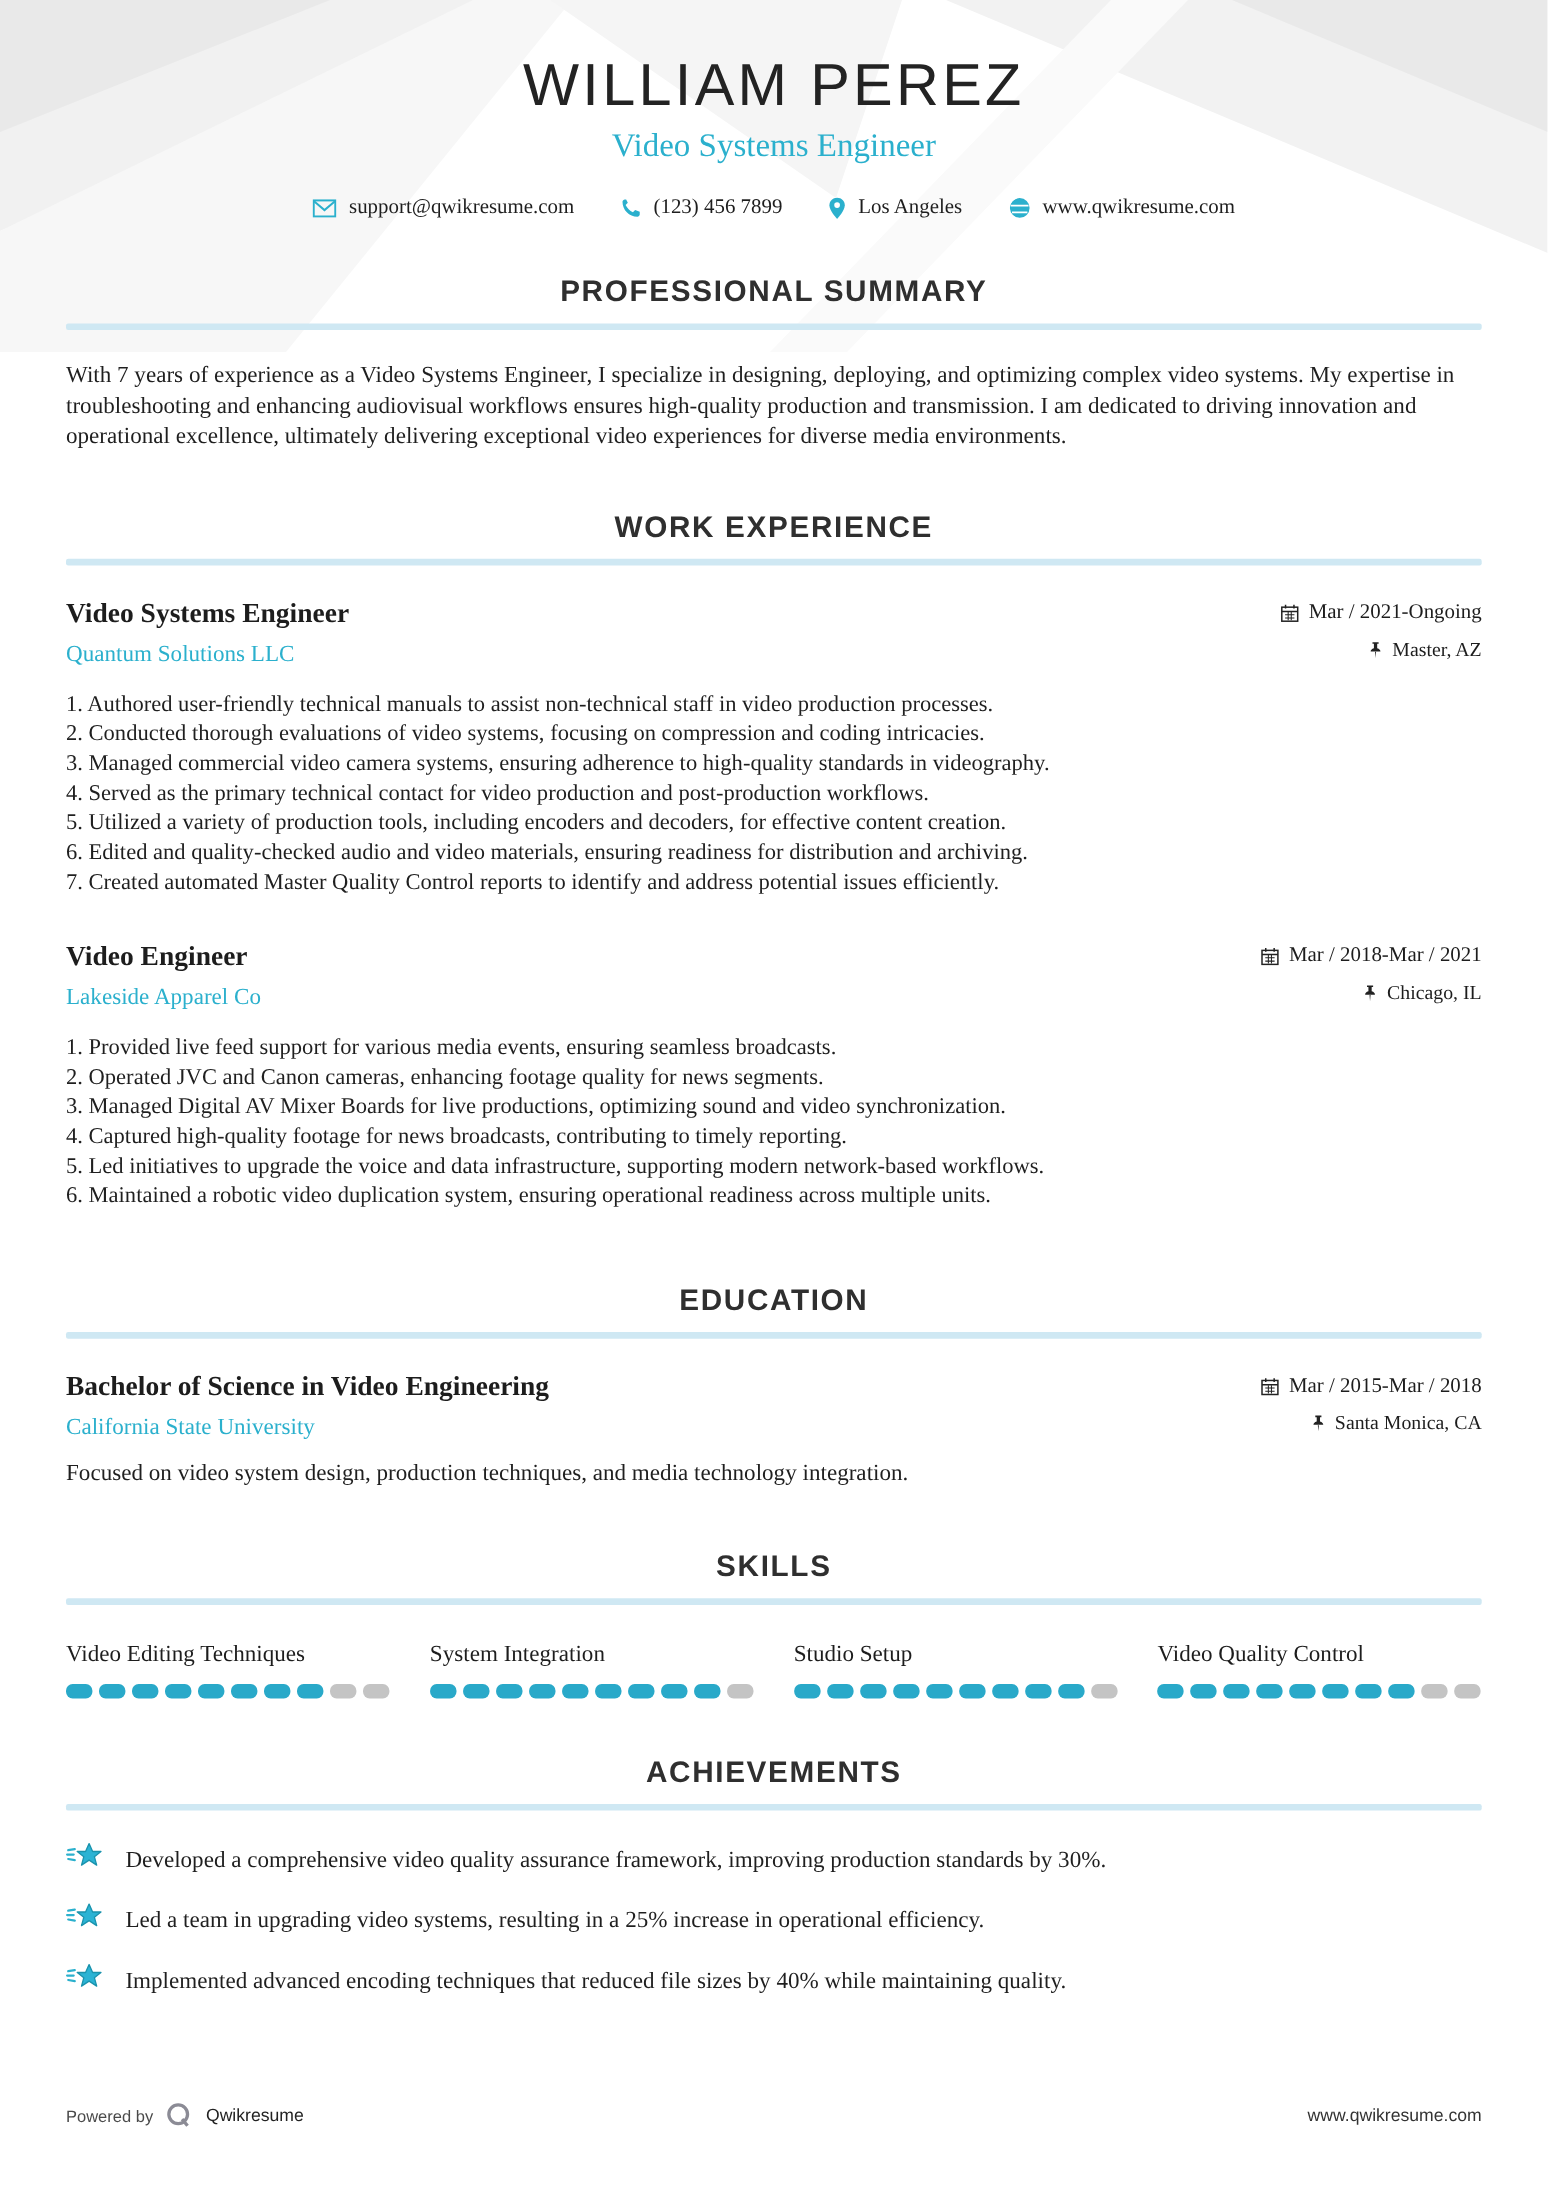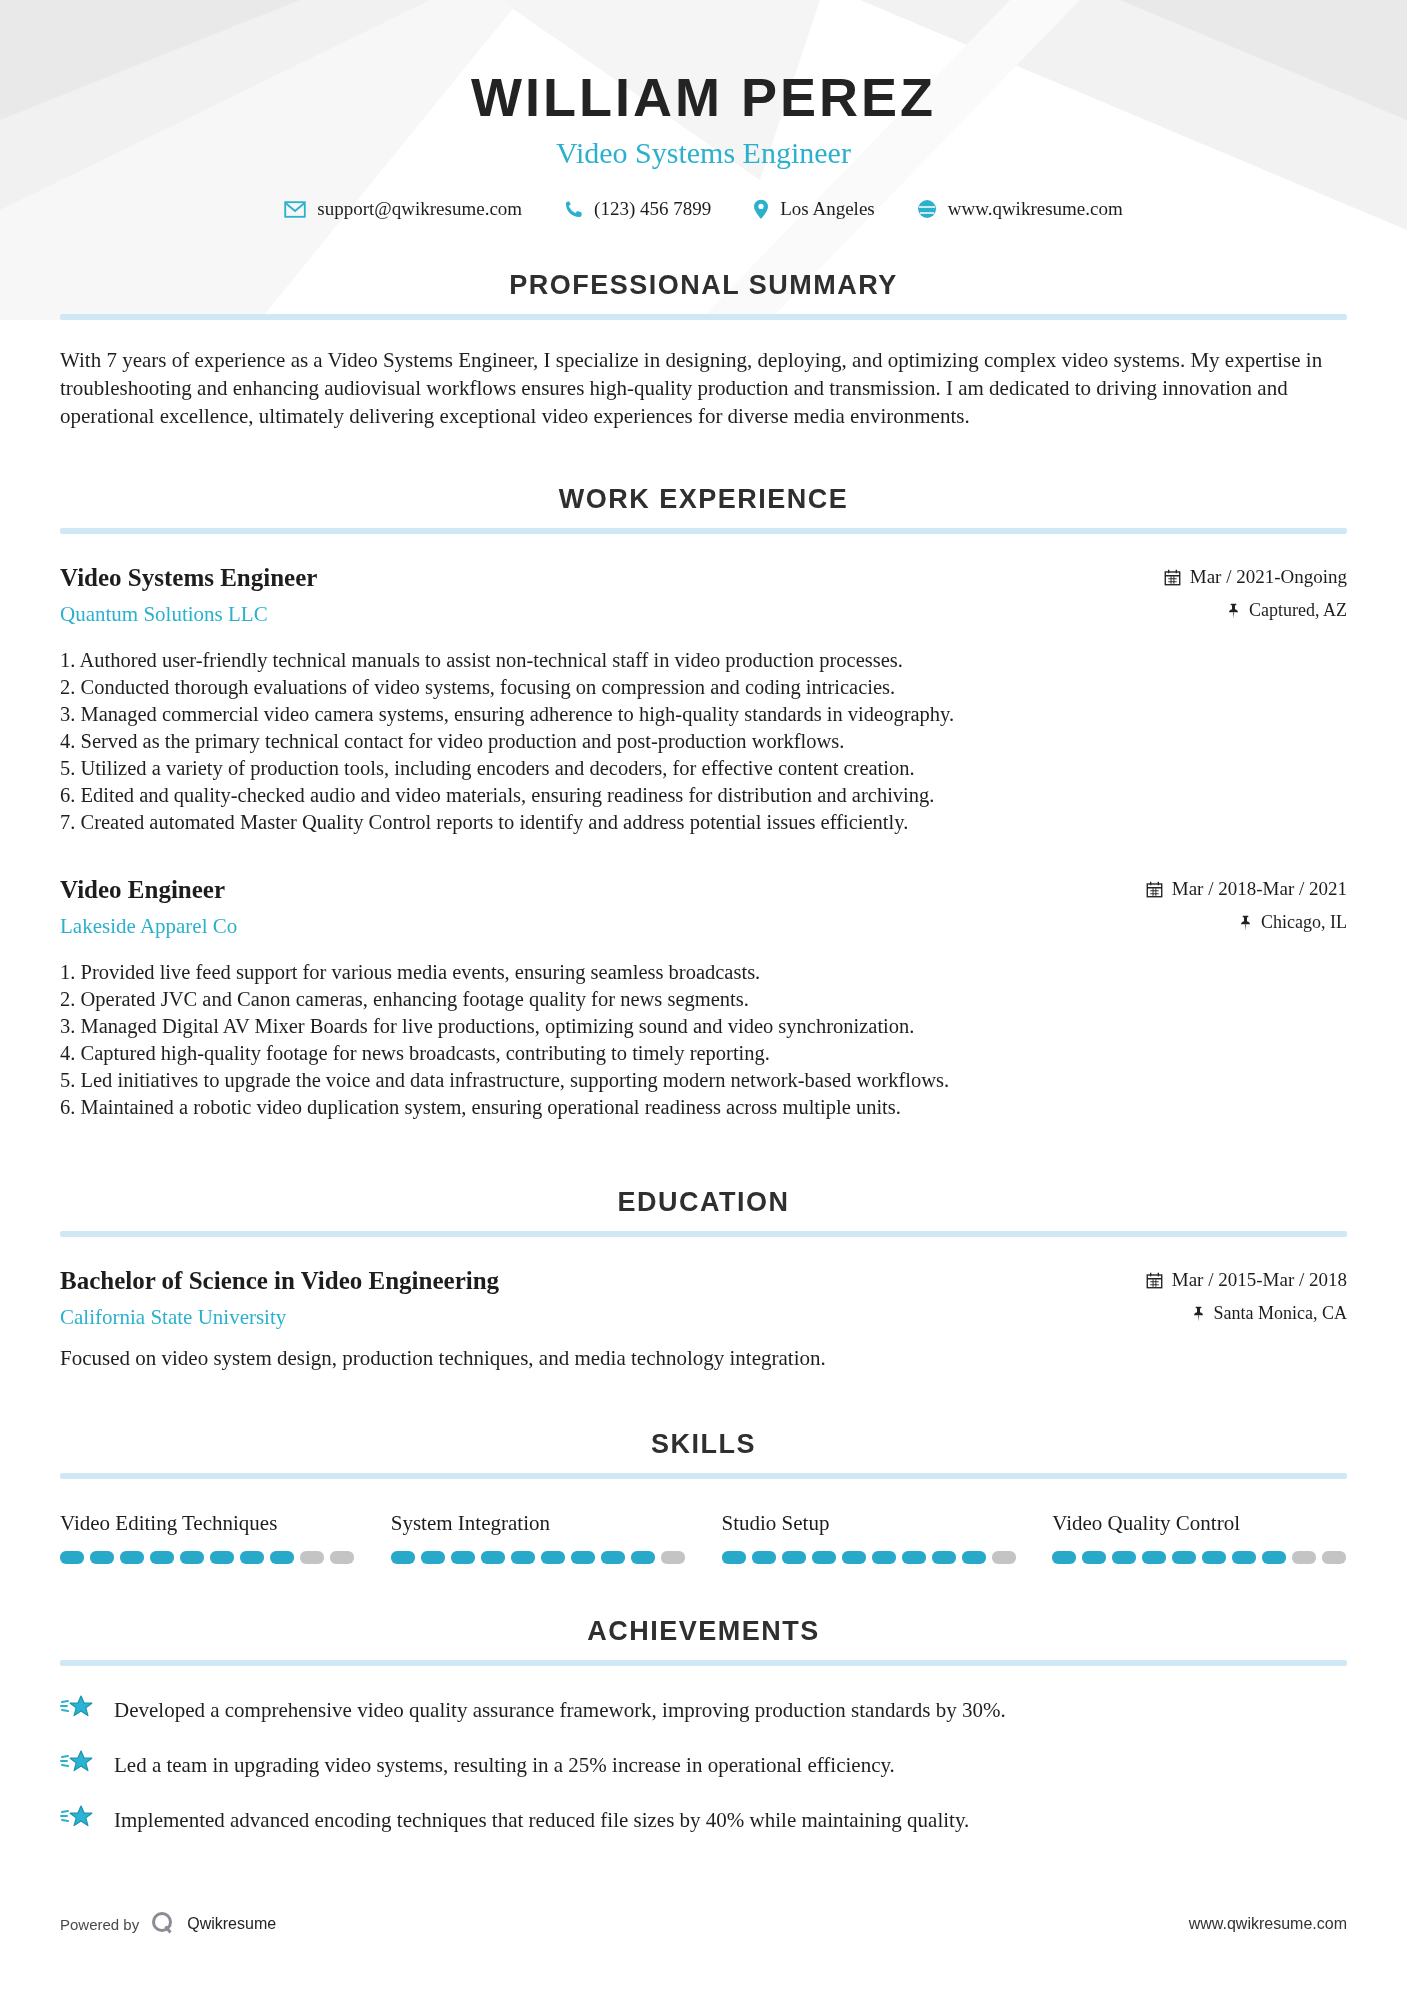--- a/index.html
+++ b/index.html
@@ -9,22 +9,22 @@
   .page {
     position:relative; width:1407px; height:1990px; margin:0 auto;
     background:#ffffff; overflow:hidden;
   }
   .header-bg { position:absolute; top:0; left:0; width:1407px; height:320px; z-index:0; }
   .content { position:relative; z-index:1; padding:0 60px; }
 
   
   header { text-align:center; padding-top:46px; }
   .person-name {
-    font-family:"Liberation Sans", sans-serif; font-weight:700;
-    font-size:54px; letter-spacing:3px; color:#232323;margin-top:20px;
+    font-family:"Liberation Sans", sans-serif; font-weight:400;
+    font-size:54px; letter-spacing:3px; color:#232323;
   }
   .person-title {
     margin-top:8px; font-size:30px; color:var(--accent,#2bb0cd);
   }
   .contact-row {
     margin-top:28px; display:flex; justify-content:center; align-items:flex-start;
     gap:14px; font-size:19px; color:#1e1e1e;
   }
   .contact-item { display:flex; align-items:center; gap:11px; padding:0 14px; }
   .contact-item svg { display:block; }
@@ -157,21 +157,21 @@
             <path d="M5.5 1 v4 M14.5 1 v4 M1.5 8 h17" stroke="#222" stroke-width="1.6" fill="none"></path>
             <path d="M5 11.5 h10 M5 15 h10 M8.3 8.5 v9 M11.6 8.5 v9" stroke="#222" stroke-width="1.1" fill="none"></path>
           </svg>
           <span class="job-date-text">Mar / 2021-Ongoing</span>
         </div>
         <div class="meta-row">
           <svg width="13" height="16" viewBox="0 0 14 17">
             <path d="M4 0.8 h6 v1.6 h-1.4 v4.2 c2.2 0.6 3.2 2 3.2 3.2 H2.2 c0-1.2 1-2.6 3.2-3.2 V2.4 H4 z" fill="#222"></path>
             <path d="M6.5 10.2 h1 l-0.5 6 z" fill="#222"></path>
           </svg>
-          <span class="job-location-text">Captured, AZ</span>
+          <span class="job-location-text">Master, AZ</span>
         </div>
       </div>
     </div>
     <ol class="bullet-list">
               <li>Authored user-friendly technical manuals to assist non-technical staff in video production processes.</li>
               <li>Conducted thorough evaluations of video systems, focusing on compression and coding intricacies.</li>
               <li>Managed commercial video camera systems, ensuring adherence to high-quality standards in videography.</li>
               <li>Served as the primary technical contact for video production and post-production workflows.</li>
               <li>Utilized a variety of production tools, including encoders and decoders, for effective content creation.</li>
               <li>Edited and quality-checked audio and video materials, ensuring readiness for distribution and archiving.</li>

